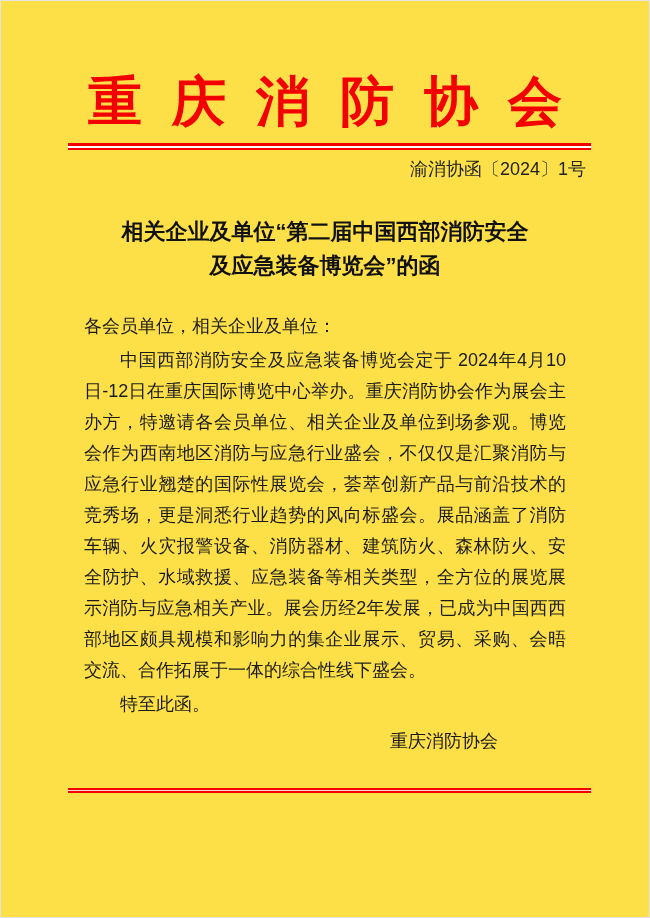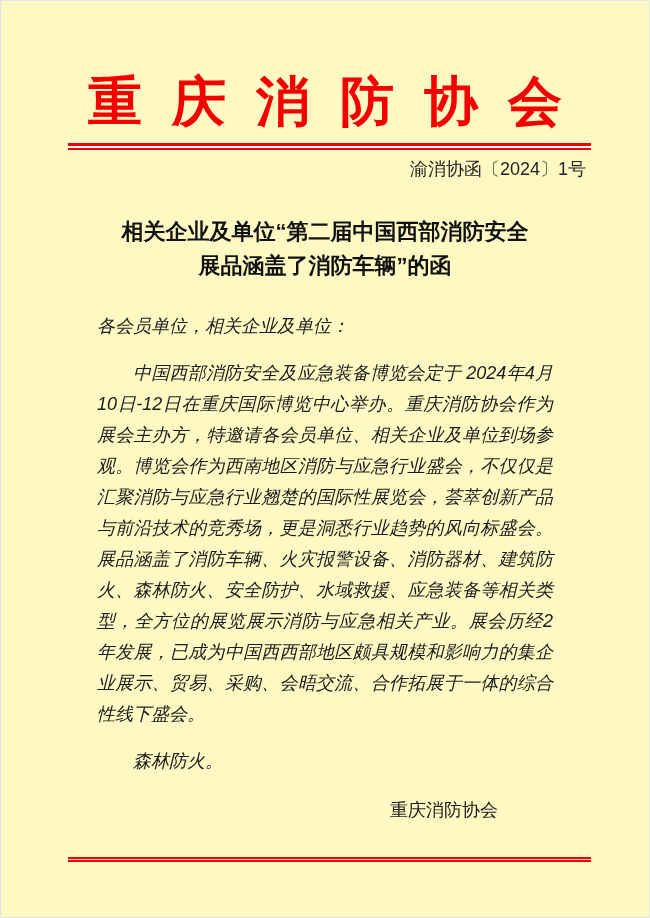--- a/index.html
+++ b/index.html
@@ -1,21 +1,21 @@
 <!DOCTYPE html>
 <html><head>
 <meta charset="utf-8">
 <style>
   html, body { margin: 0; padding: 0; background: #ffffff; }
   .page {
     position: relative;
     width: 650px;
     height: 918px;
     margin: 0 auto;
-    background: #fef9c3;
+    background: #fde047;
     border: 1px solid #e4e4e4;
     box-sizing: border-box;
     overflow: hidden;
     font-family: "Liberation Sans", "DejaVu Sans", sans-serif;
     color: #1a1a1a;
   }
 
   
   .masthead {
     padding-top: 72px;
@@ -60,21 +60,21 @@
   }
 
   .letter-body {
     margin: 28px 80px 0 80px;
     font-size: 18px;
     line-height: 31px;
     text-align: justify;
     text-justify: inter-character;
     color: #1b1b1b;
   }
-  .letter-body p { margin: 16px; font-style: italic; }
+  .letter-body p { margin: 3px; }
   .letter-body p.indent { text-indent: 2em; }
 
   .signature-block {
     width: 210px;
     margin: 4px 100px 0 auto;
     text-align: center;
     font-size: 18px;
     line-height: 34px;
     color: #1b1b1b;
   }
@@ -96,27 +96,27 @@
   <div class="masthead">
     <span class="org">重庆消防协会</span>
   </div>
 
   <div class="rule-top"></div>
 
   <div class="doc-number">渝消协函〔2024〕1号</div>
 
   <div class="doc-title">
     <div>相关企业及单位“第二届中国西部消防安全</div>
-    <div>展品涵盖了消防车辆”的函</div>
+    <div>及应急装备博览会”的函</div>
   </div>
 
   <div class="letter-body">
     <p>各会员单位，相关企业及单位：</p>
     <p class="indent">中国西部消防安全及应急装备博览会定于 2024年4月10日-12日在重庆国际博览中心举办。重庆消防协会作为展会主办方，特邀请各会员单位、相关企业及单位到场参观。博览会作为西南地区消防与应急行业盛会，不仅仅是汇聚消防与应急行业翘楚的国际性展览会，荟萃创新产品与前沿技术的竞秀场，更是洞悉行业趋势的风向标盛会。展品涵盖了消防车辆、火灾报警设备、消防器材、建筑防火、森林防火、安全防护、水域救援、应急装备等相关类型，全方位的展览展示消防与应急相关产业。展会历经2年发展，已成为中国西西部地区颇具规模和影响力的集企业展示、贸易、采购、会晤交流、合作拓展于一体的综合性线下盛会。</p>
-    <p class="indent">森林防火。</p>
+    <p class="indent">特至此函。</p>
   </div>
 
   <div class="signature-block">
     <div>重庆消防协会</div>
   </div>
 
   <div class="rule-bottom"></div>
 
 </div>
 

